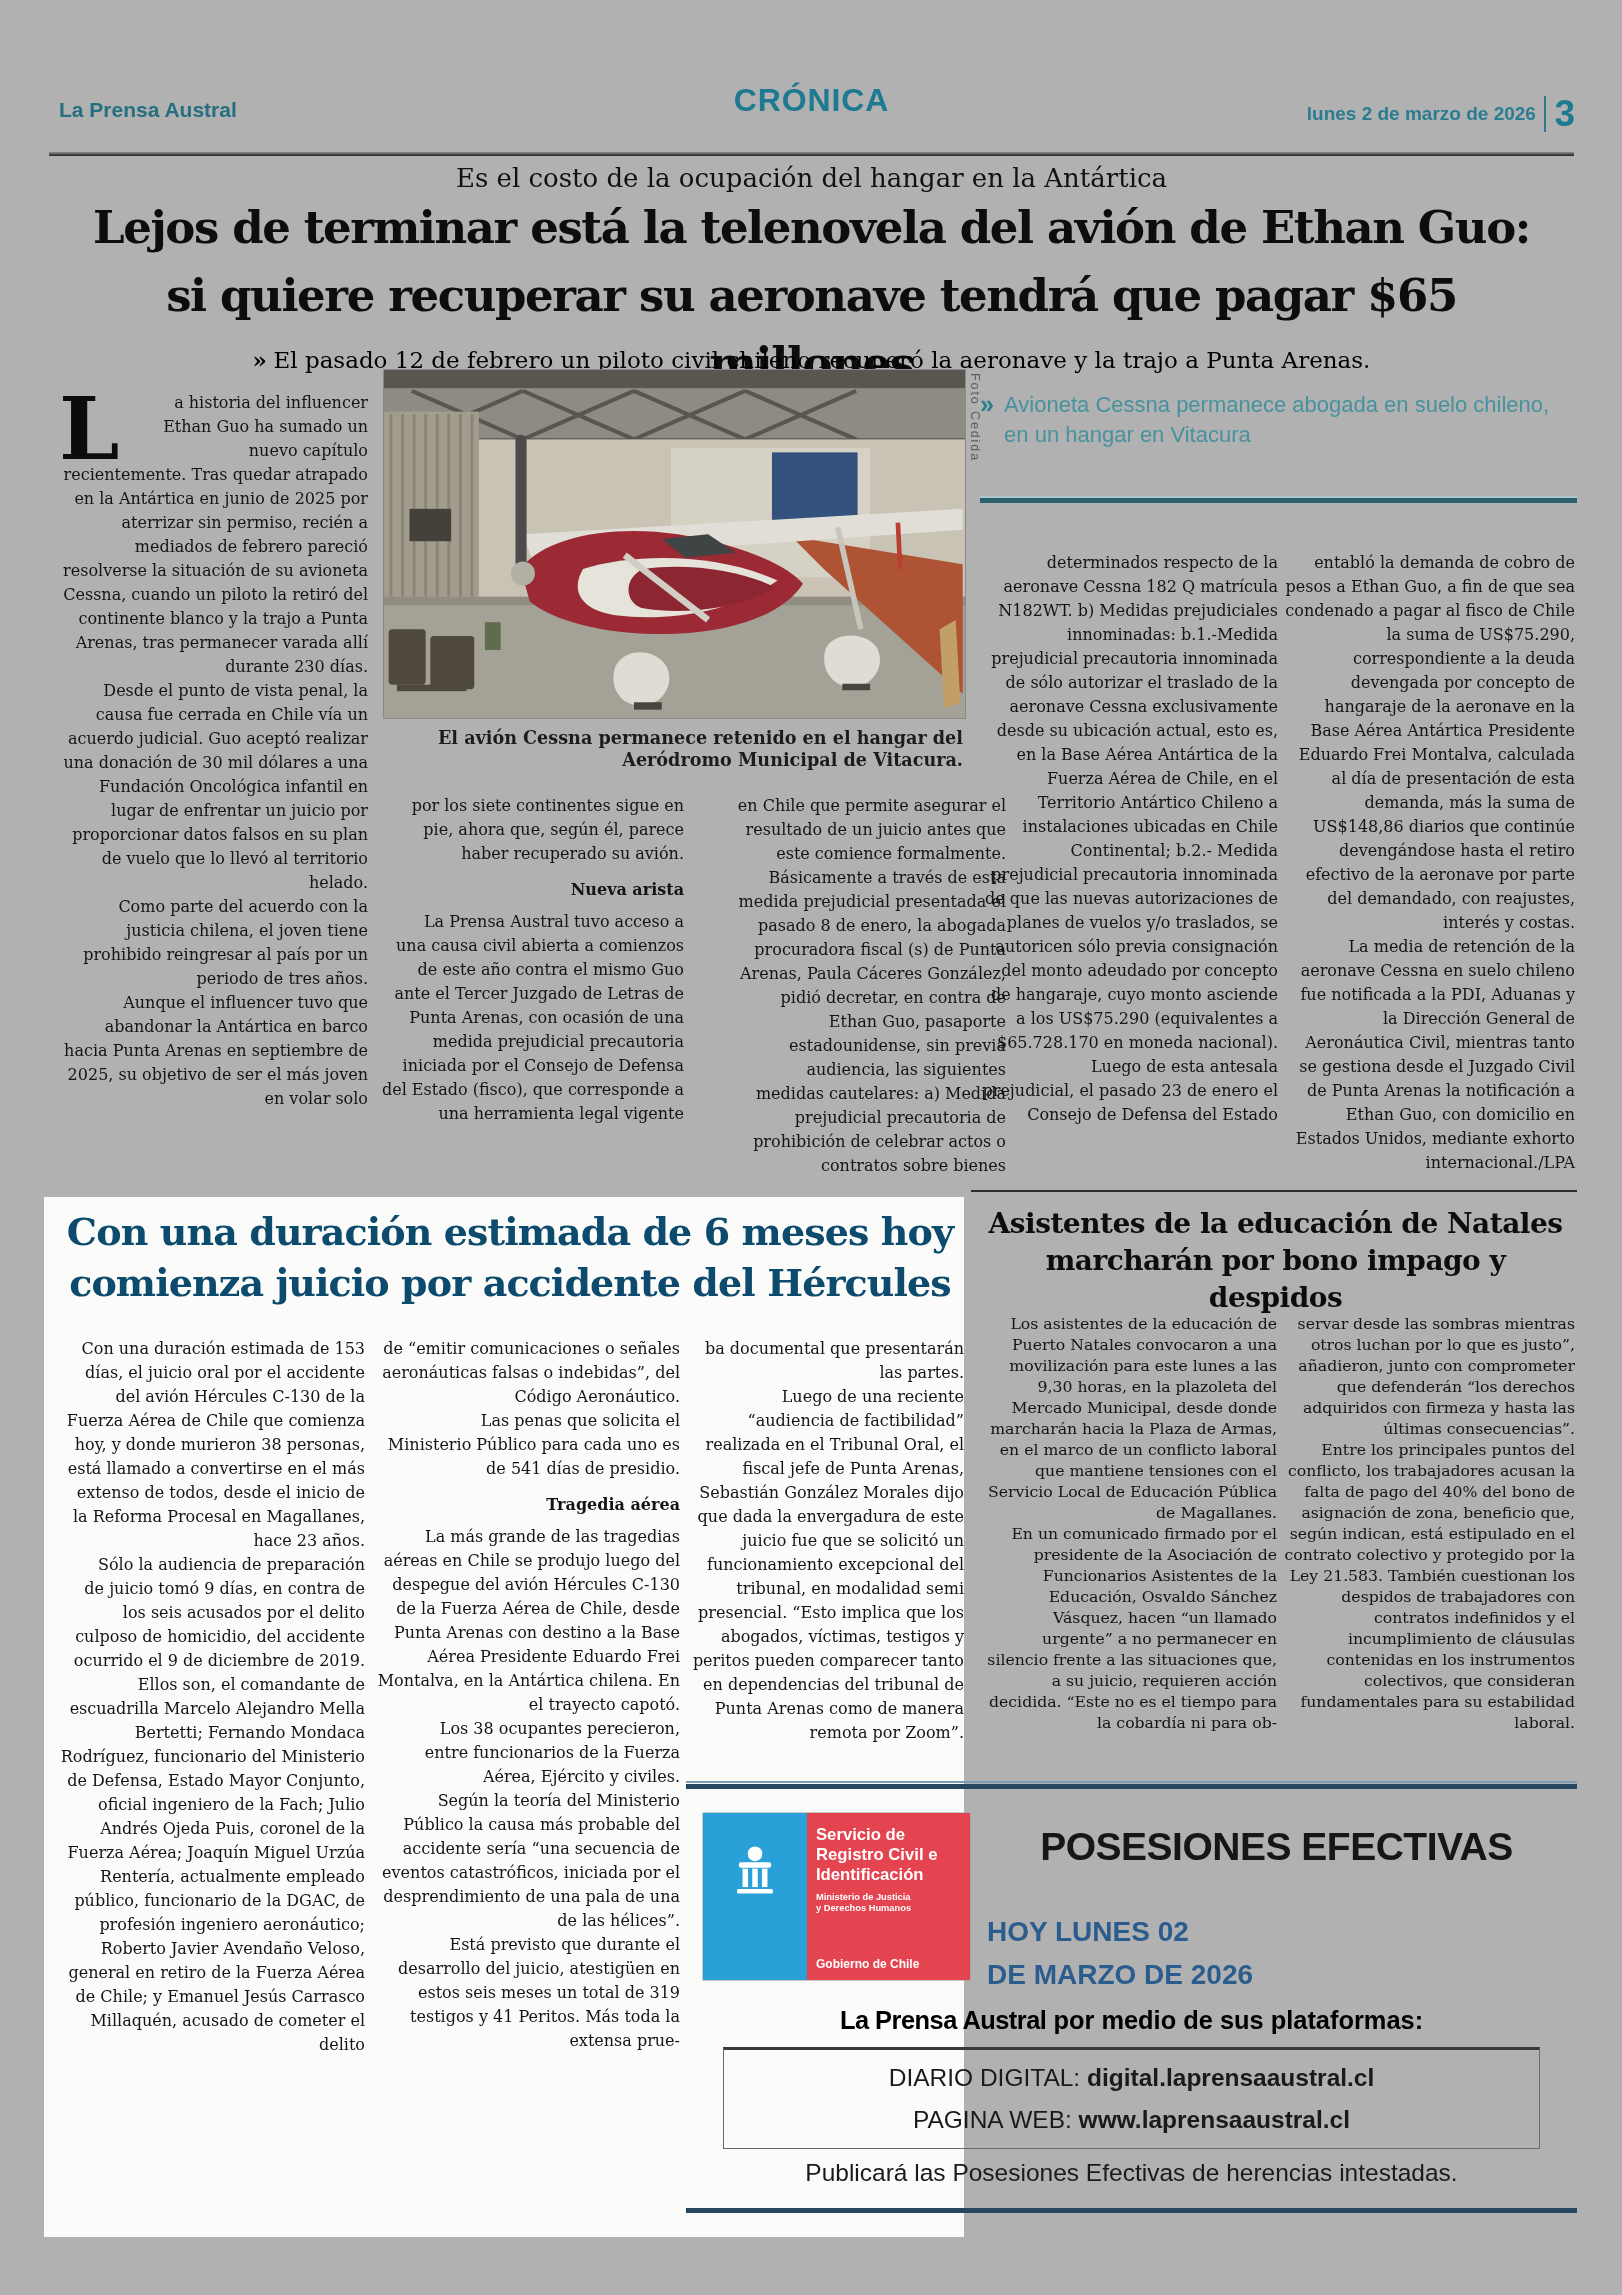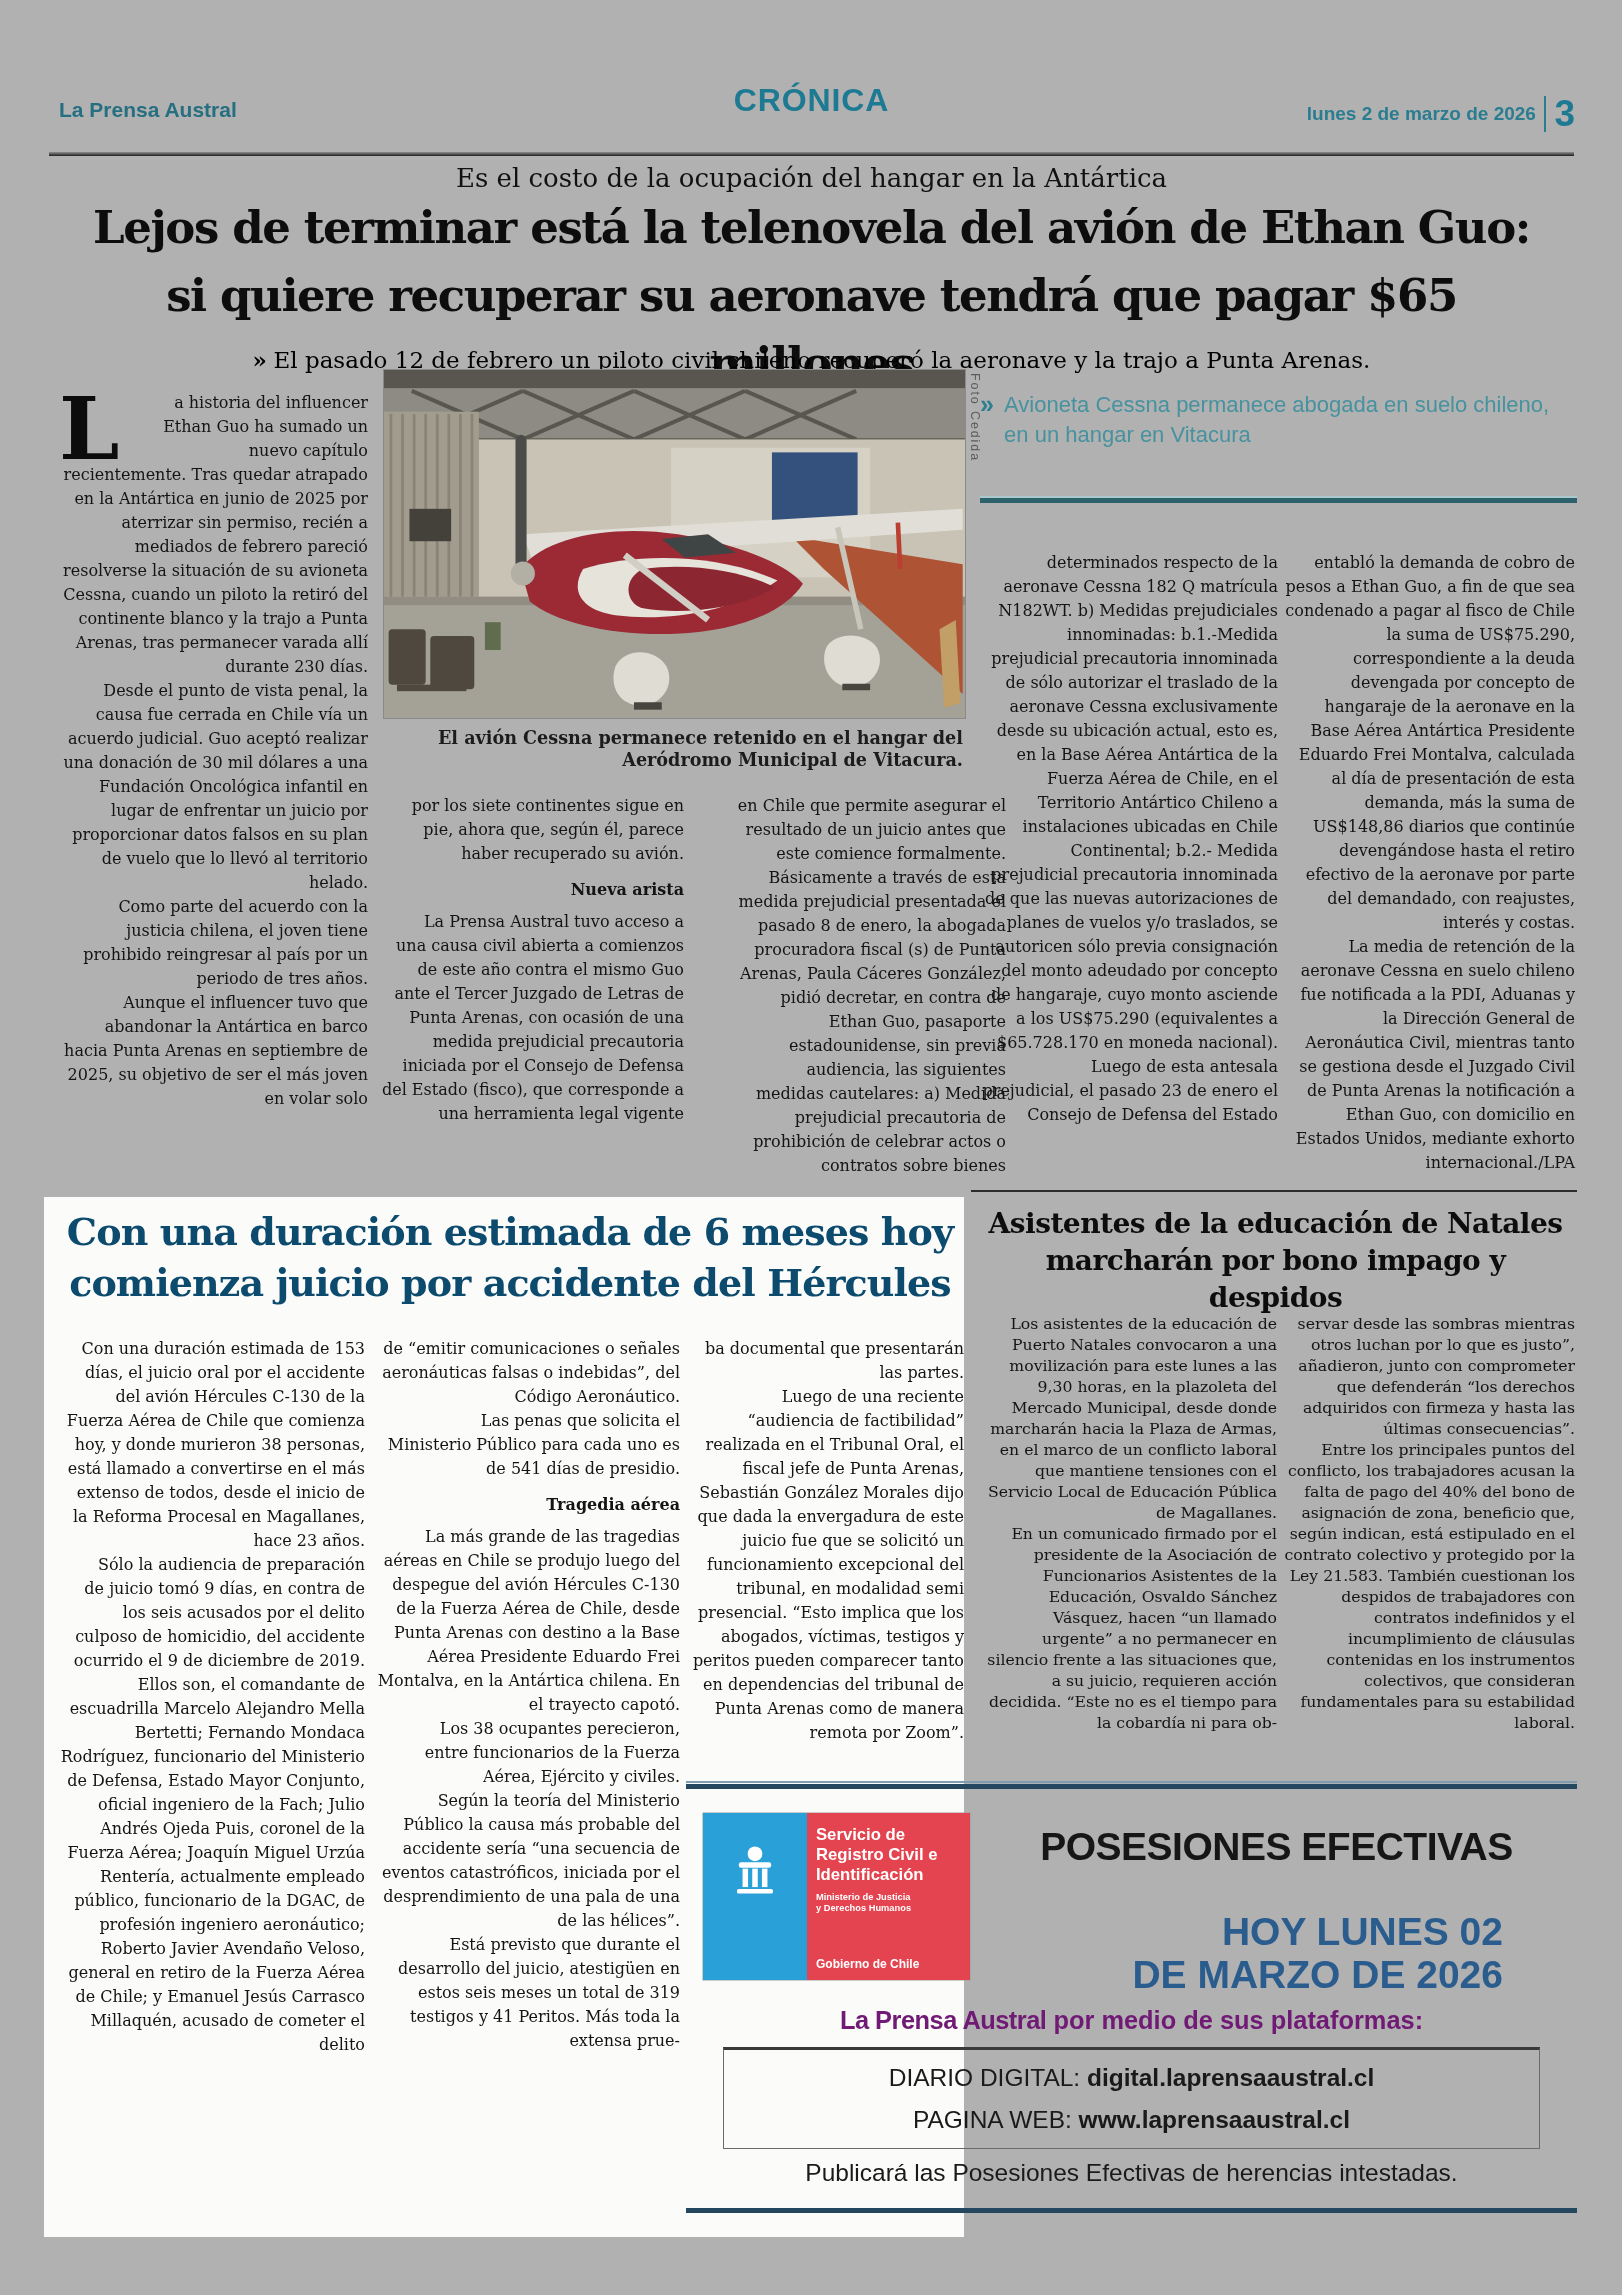--- a/index.html
+++ b/index.html
@@ -71,24 +71,24 @@
   .ad-logo{position:absolute;left:16.7px;top:24px;width:267px;height:167px;display:flex;
       box-shadow:0 0 0 0.5px #9a9a9a;}
   .logo-blue{flex:0 0 104px;background:#2aa0d8;position:relative;}
   .logo-red{flex:1 1 auto;background:#e4444f;color:#fff;position:relative;padding:12px 8.3px 0 9.3px;}
   .logo-red .lr{font-weight:bold;font-size:16.7px;line-height:20px;}
   .logo-red .lrs{font-weight:bold;font-size:9.3px;line-height:11.6px;margin-top:6.5px;}
   .logo-red .lrb{position:absolute;left:9.3px;bottom:9.3px;font-weight:bold;font-size:12px;}
   .emblem{position:absolute;left:50%;top:27px;transform:translateX(-50%);}
   .ad-title{position:absolute;left:301px;right:11px;top:36px;text-align:center;
       font-weight:bold;font-size:39px;letter-spacing:-0.5px;color:#161616;}
-  .ad-date{position:absolute;left:301px;right:74px;top:121px;text-align:right;
-      font-weight:bold;font-size:39px;line-height:43px;color:#2a5c8e;}
+  .ad-date{position:absolute;left:301px;right:74px;top:121px;text-align:left;
+      font-weight:bold;font-size:28px;line-height:43px;color:#2a5c8e;}
   .ad-plat{position:absolute;left:9.3px;right:9.3px;top:217px;text-align:center;
-      font-weight:bold;font-size:25.4px;color:#701a75;}
+      font-weight:bold;font-size:25.4px;color:#000000;}
   .ad-plat .brand{letter-spacing:-0.5px;}
   .ad-box{position:absolute;left:37px;right:37px;top:258px;height:98px;
       border:1.9px solid #6a6a6a;border-top:3.7px solid #3a3a3a;display:flex;flex-direction:column;
       justify-content:space-evenly;}
   .ad-line{text-align:center;font-size:24.5px;color:#1a1a1a;}
   .ad-line .lbl{font-weight:normal;}
   .ad-line .val{font-weight:bold;}
   .ad-footer{position:absolute;left:9.3px;right:9.3px;top:370px;text-align:center;
       font-size:24.5px;color:#1a1a1a;}
 </style>

